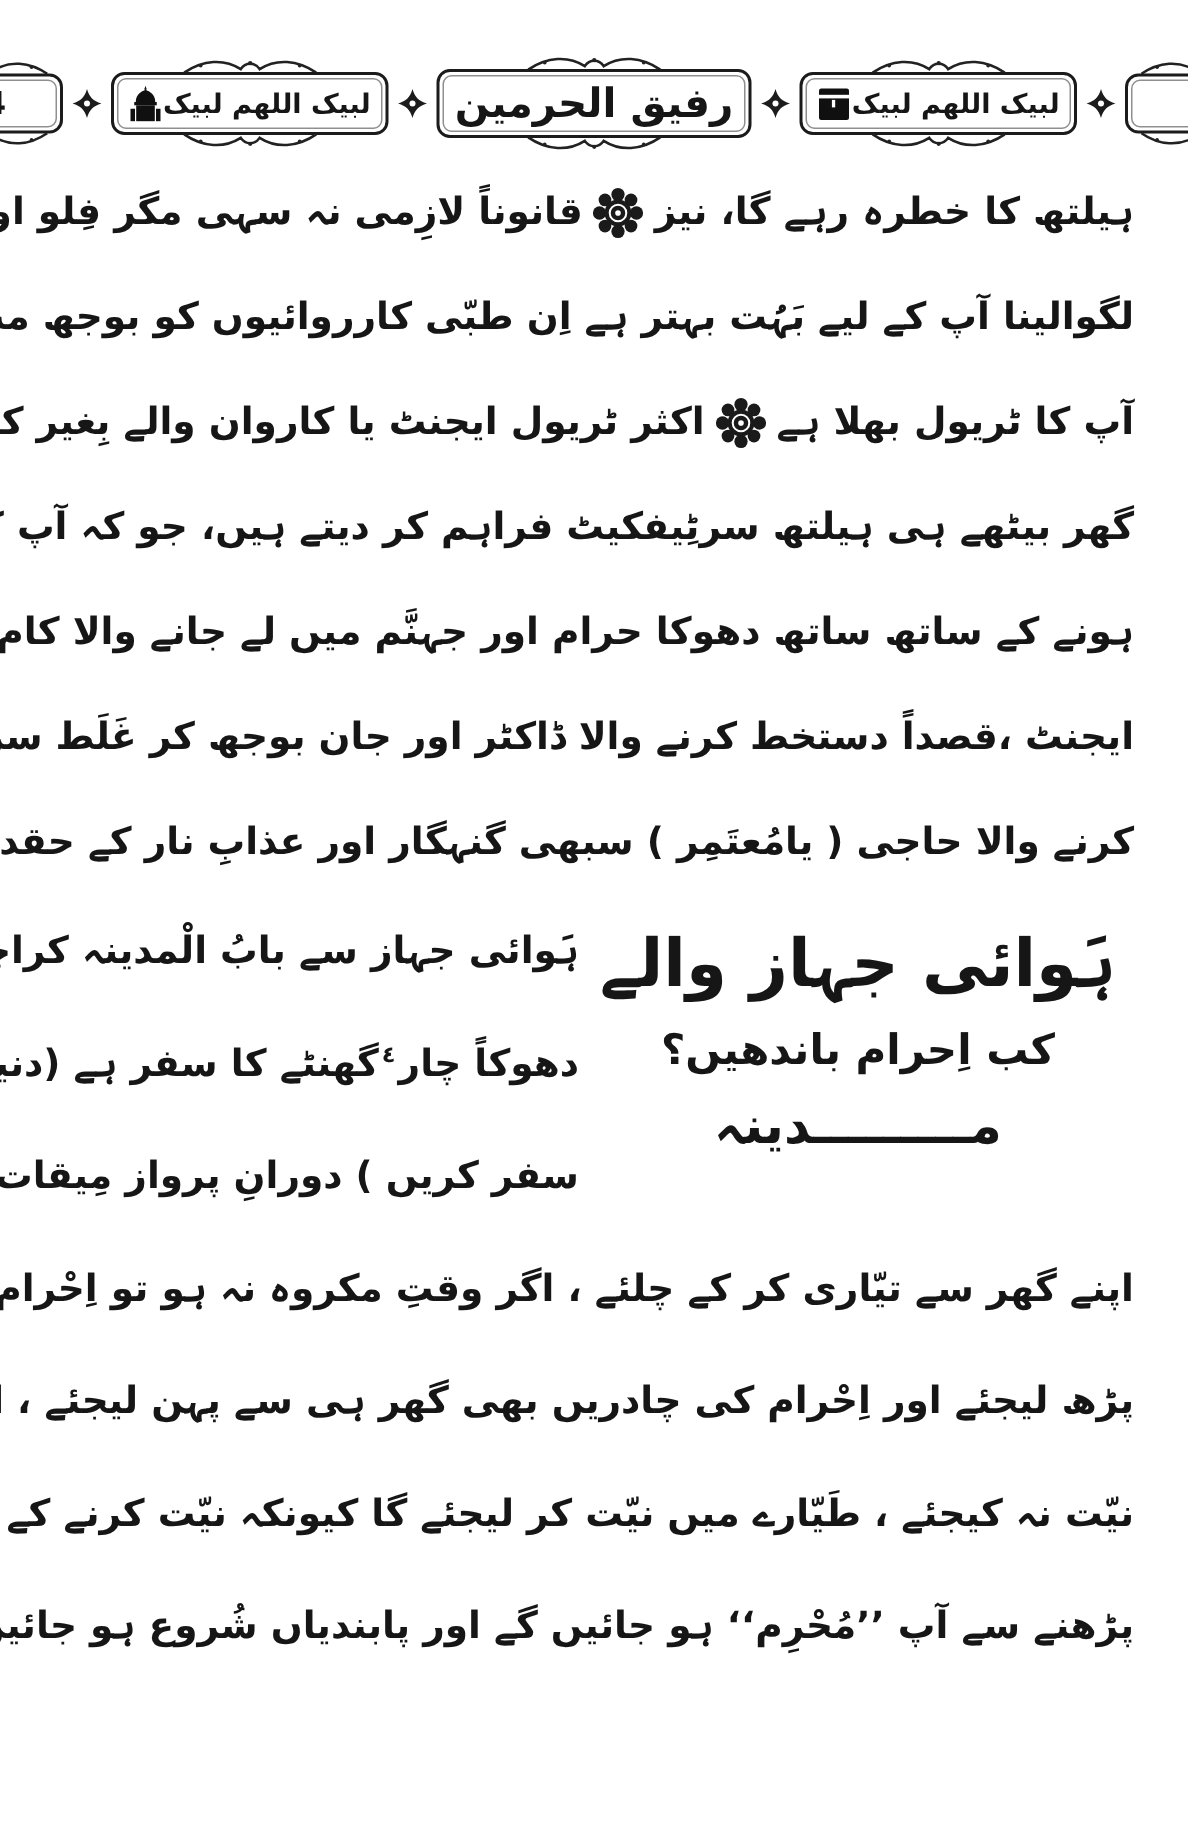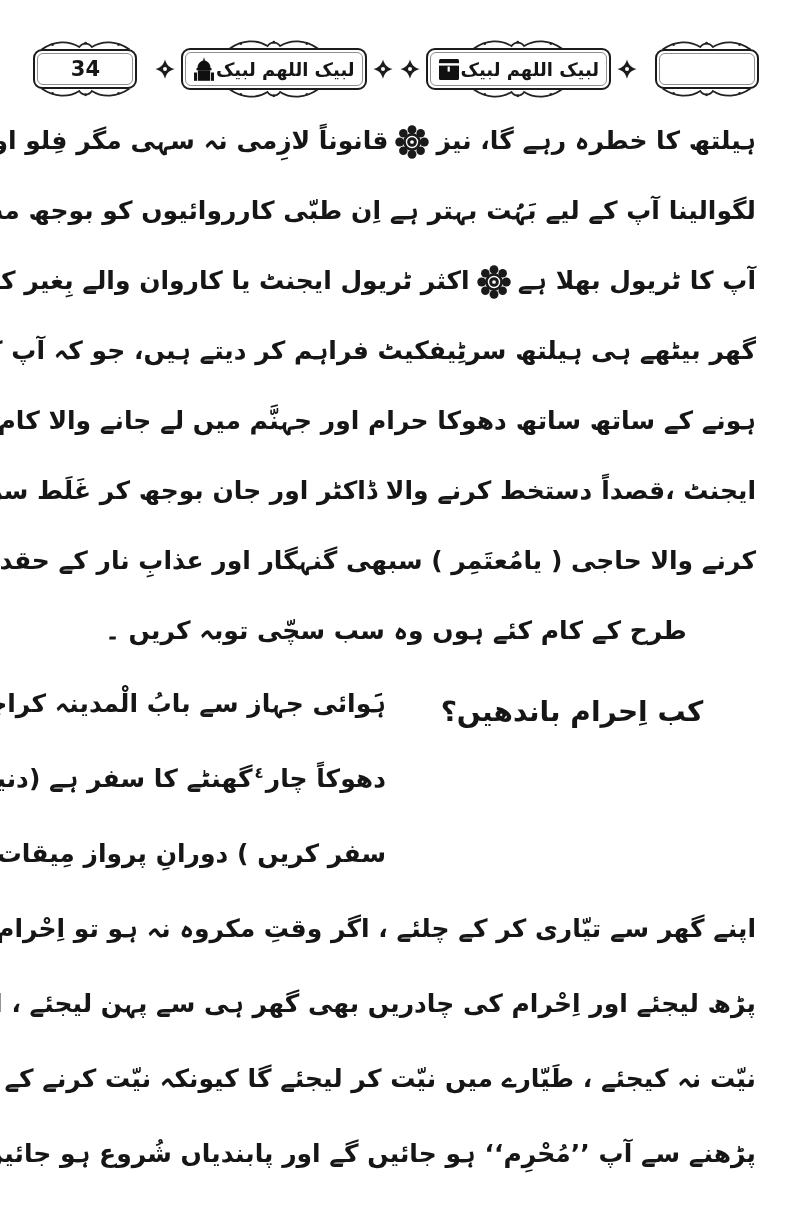--- a/index.html
+++ b/index.html
@@ -165,20 +165,31 @@
       </div>
       <svg class="flourish bottom">
           <use href="#sym-flourish"></use>
         </svg>
     </div>
 
     <svg class="orn-diamond">
         <use href="#sym-diamond"></use>
       </svg>
 
+    <div class="cart-wrap">
+      <svg class="flourish">
+          <use href="#sym-flourish"></use>
+        </svg>
+      <div class="cartouche title-box">
+        <span class="title-text">رفیق الحرمین</span>
+      </div>
+      <svg class="flourish bottom">
+          <use href="#sym-flourish"></use>
+        </svg>
+    </div>
 
     <svg class="orn-diamond">
         <use href="#sym-diamond"></use>
       </svg>
 
     <div class="cart-wrap">
       <svg class="flourish">
           <use href="#sym-flourish"></use>
         </svg>
       <div class="cartouche labbaik-box">
@@ -223,26 +234,27 @@
     <div class="line">
       <span class="seg">آپ کا ٹریول بھلا ہے</span><svg class="rosette">
           <use href="#sym-rosette"></use>
         </svg><span class="seg">اکثر ٹریول ایجنٹ یا کاروان والے بِغیر کسی طبّی کاروائی کے</span>
     </div>
 
     <div class="line">گھر بیٹھے ہی ہیلتھ سرٹِیفکیٹ فراہم کر دیتے ہیں، جو کہ آپ کی صحّت کیلئے نقصان دِہ</div>
     <div class="line">ہونے کے ساتھ ساتھ دھوکا حرام اور جہنَّم میں لے جانے والا کام ہے ۔ ٹریول</div>
     <div class="line">ایجنٹ ،قصداً دستخط کرنے والا ڈاکٹر اور جان بوجھ کر غَلَط سرٹِیفکیٹ لیکر اِستِعمال</div>
     <div class="line">کرنے والا حاجی ( یامُعتَمِر ) سبھی گنہگار اور عذابِ نار کے حقدار ہیں، جنہوں نے اِس</div>
-    <div class="line center-last">طرح کے کام کئے ہوں وہ سب سچّی توبہ کریں ۔</div>
 
     <div class="section">
 
       <div class="heading-block">
+        <div class="h-line1">ہَوائی جہاز والے</div>
         <div class="h-line2">کب اِحرام باندھیں؟</div>
+        <div class="h-line3">مـــــــــدینہ</div>
       </div>
 
       <div class="sec-line">ہَوائی جہاز سے بابُ الْمدینہ کراچی تا جَدّہ شریف</div>
 
       <div class="sec-line">
         <span class="seg">دھوکاً چار</span><sup class="ref">٤</sup><span class="seg">گھنٹے کا سفر ہے (دنیا میں سے کہیں سے بھی</span>
       </div>
 
       <div class="sec-line">سفر کریں ) دورانِ پرواز مِیقات کا پتا نہیں چلتا، لہٰذا</div>
 

